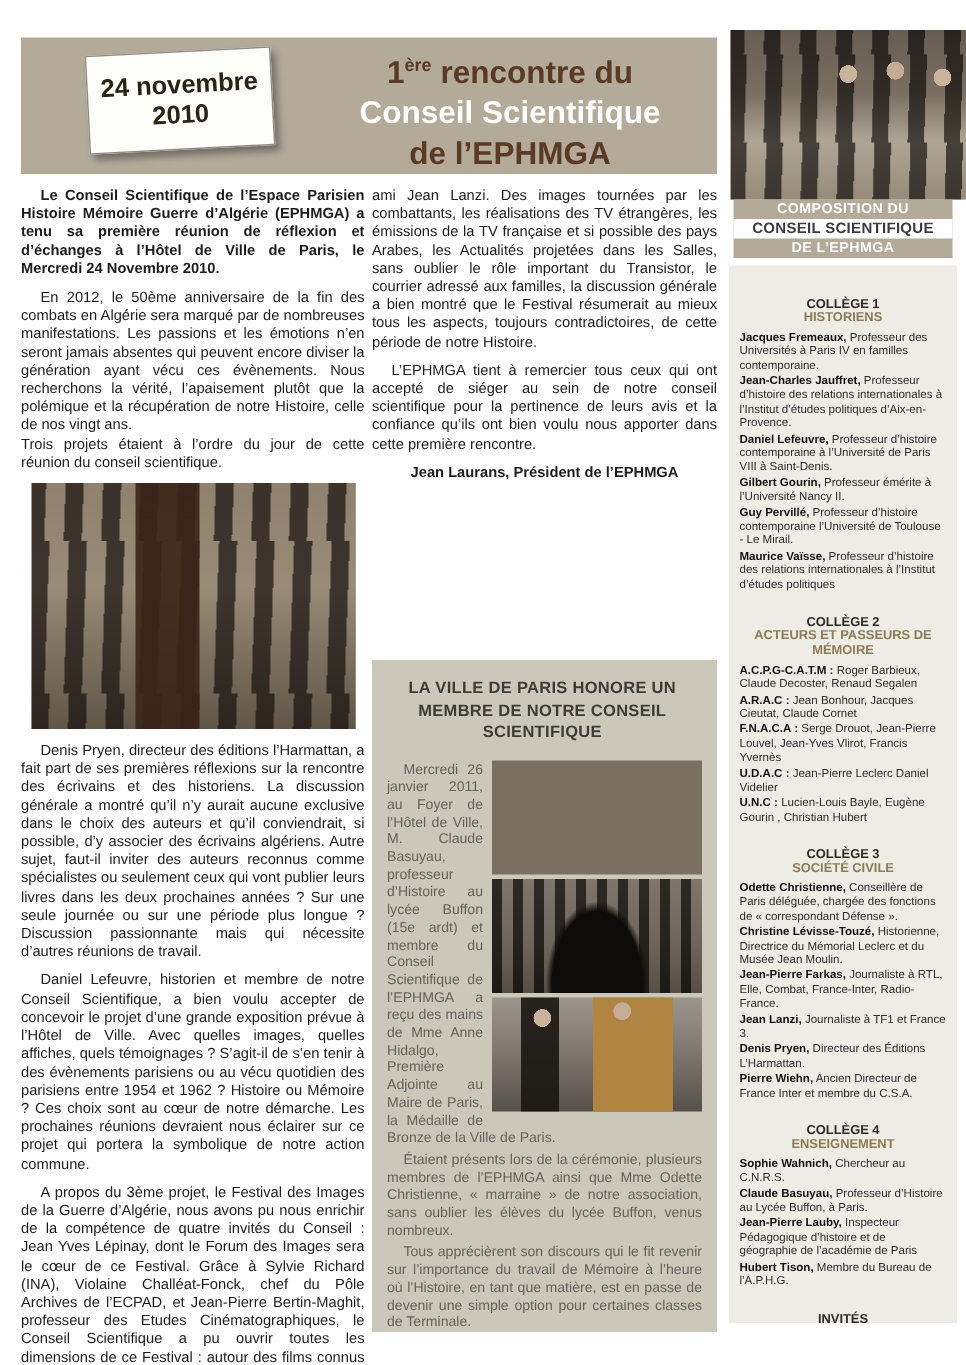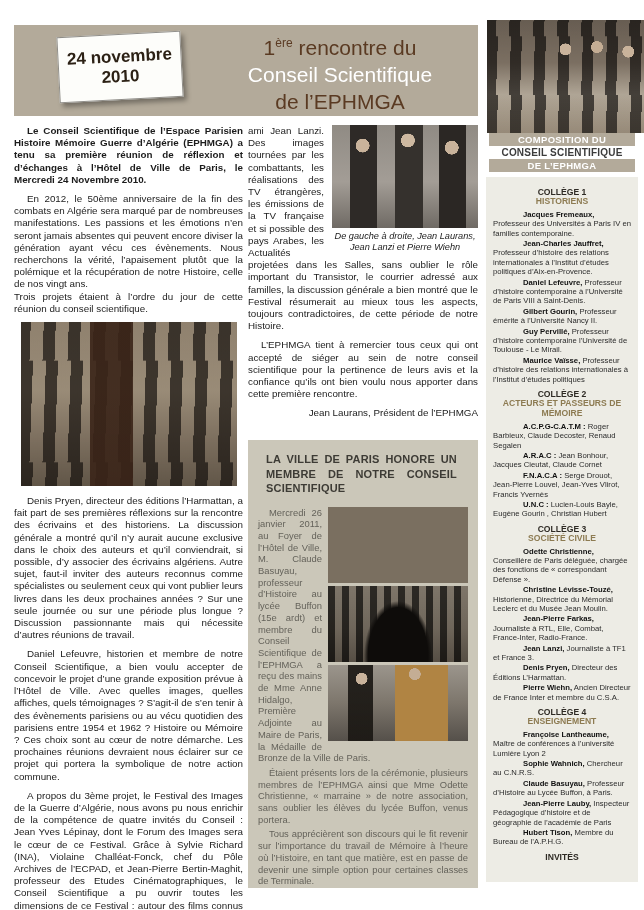--- a/index.html
+++ b/index.html
@@ -5,21 +5,21 @@
   html,body{margin:0;padding:0;background:#ffffff;}
   .page{position:relative;width:644px;height:910px;background:#ffffff;overflow:hidden;
         font-family:"Liberation Sans",sans-serif;color:#1c1c1c;}
 
   
   .header{position:absolute;left:14px;top:25px;width:464px;height:91px;background:#b3aa9a;}
   .date-box{position:absolute;left:44px;top:9px;width:122px;height:64px;background:#fdfdfa;
             border:1px solid #8f8d88;transform:rotate(-3deg);box-shadow:3px 4px 5px rgba(0,0,0,.35);
             display:flex;flex-direction:column;justify-content:center;text-align:center;
             font-weight:bold;font-size:17px;line-height:20px;color:#2c2115;}
-  .title{position:absolute;left:188px;top:5px;width:276px;text-align:center;font-weight:normal;
+  .title{position:absolute;left:188px;top:5px;width:276px;text-align:center;font-weight:bold;
          font-size:21px;line-height:27px;color:#5a3a22;}
   .title sup{font-size:12px;}
   .title .t2{color:#ffffff;}
 
   
   .photo{background-color:#7a6f60;background-repeat:no-repeat;}
   .top-right-photo{position:absolute;left:487px;top:20px;width:157px;height:113px;
     background:
       radial-gradient(circle 6px at 90% 28%, #c9b39b 97%, transparent),
       radial-gradient(circle 6px at 70% 24%, #c4ad94 97%, transparent),
@@ -72,42 +72,42 @@
 
   
   .sidebar-label{position:absolute;left:489px;top:133px;width:146px;height:39px;background:#b3aa9a;
                  text-align:center;font-weight:bold;}
   .sidebar-label .sl1,.sidebar-label .sl3{color:#ffffff;font-size:9.5px;line-height:13px;letter-spacing:.3px;}
   .sidebar-label .sl2{background:#ffffff;color:#3c3c3c;font-size:10px;line-height:13px;letter-spacing:.2px;}
   .sidebar{position:absolute;left:486px;top:177px;width:152px;height:705px;background:#edece5;
            box-sizing:border-box;padding:5px 7px;overflow:hidden;
            font-size:7.7px;line-height:9.4px;color:#2b2b2b;}
   .college{margin-bottom:4px;}
-  .college-title{text-align:center;font-weight:bold;font-size:8.6px;line-height:10px;color:#2e2a24;margin-top:5px;}
+  .college-title{text-align:center;font-weight:bold;font-size:8.6px;line-height:10px;color:#2e2a24;margin-top:15px;}
   .college-sub{text-align:center;font-weight:bold;font-size:8.6px;line-height:9.8px;color:#8d7b52;margin-bottom:3px;}
   .member{margin:0 0 1px 0;}
-  .member b{color:#111;margin-left:30px;}
+  .member b{color:#111;}
 
   
   .col{position:absolute;top:125px;text-align:justify;font-size:9.8px;line-height:12.2px;}
   .col1{left:14px;width:229px;}
   .col2{left:248px;width:230px;height:312px;overflow:hidden;}
   .col p{margin:0 0 7px 0;text-indent:13px;}
   .col p.tight{margin-bottom:0;}
   .col p.noindent{text-indent:0;}
   .lead{font-weight:bold;}
   .figure{float:right;width:146px;margin:0 0 4px 8px;}
   .caption{font-style:italic;font-size:9.2px;line-height:11px;text-align:center;margin-top:3px;color:#222;}
-  .signature{text-align:right;font-weight:normal;text-indent:0 !important;margin-top:10px;}
+  .signature{text-align:center;font-weight:bold;text-indent:0 !important;margin-top:10px;}
 
   
   .honor-box{position:absolute;left:248px;top:440px;width:230px;height:448px;background:#cbc7b9;
              box-sizing:border-box;padding:9px 10px;overflow:hidden;
              font-size:9.4px;line-height:11.7px;color:#64625a;text-align:justify;}
-  .hb-title{font-weight:bold;font-size:11px;line-height:14.5px;color:#3d3b35;
+  .hb-title{font-weight:bold;font-size:11px;line-height:14.5px;color:#3d3b35;text-align:center;
             margin:3px 11px 11px 8px;letter-spacing:.2px;}
   .hb-photos{float:right;width:140px;margin:0 0 3px 6px;}
   .honor-box p{margin:0 0 3px 0;text-indent:11px;}
 </style>
 </head>
 <body>
 
 <div class="page">
 
   <div class="header">
@@ -147,20 +147,21 @@
     </div>
 
     <div class="college">
       <div class="college-title">COLLÈGE 2</div>
       <div class="college-sub">ACTEURS ET PASSEURS DE MÉMOIRE</div>
       <div>
 
       <p class="member"><b>A.C.P.G-C.A.T.M :</b> <span>Roger Barbieux, Claude Decoster, Renaud Segalen</span></p>
           <p class="member"><b>A.R.A.C :</b> <span>Jean Bonhour, Jacques Cieutat, Claude Cornet</span></p>
           <p class="member"><b>F.N.A.C.A :</b> <span>Serge Drouot, Jean-Pierre Louvel, Jean-Yves Vlirot, Francis Yvernès</span></p>
+          <p class="member"><b>U.D.A.C :</b> <span>Jean-Pierre Leclerc Daniel Videlier</span></p>
           <p class="member"><b>U.N.C :</b> <span>Lucien-Louis Bayle, Eugène Gourin , Christian Hubert</span></p>
         </div>
     </div>
 
     <div class="college">
       <div class="college-title">COLLÈGE 3</div>
       <div class="college-sub">SOCIÉTÉ CIVILE</div>
       <div>
 
       <p class="member"><b>Odette Christienne,</b> <span>Conseillère de Paris déléguée, chargée des fonctions de « correspondant Défense ».</span></p>
@@ -170,21 +171,20 @@
           <p class="member"><b>Denis Pryen,</b> <span>Directeur des Éditions L’Harmattan.</span></p>
           <p class="member"><b>Pierre Wiehn,</b> <span>Ancien Directeur de France Inter et membre du C.S.A.</span></p>
         </div>
     </div>
 
     <div class="college">
       <div class="college-title">COLLÈGE 4</div>
       <div class="college-sub">ENSEIGNEMENT</div>
       <div>
 
-      <p class="member"><b>Françoise Lantheaume,</b> <span>Maître de conférences à l’université Lumière Lyon 2</span></p>
           <p class="member"><b>Sophie Wahnich,</b> <span>Chercheur au C.N.R.S.</span></p>
           <p class="member"><b>Claude Basuyau,</b> <span>Professeur d’Histoire au Lycée Buffon, à Paris.</span></p>
           <p class="member"><b>Jean-Pierre Lauby,</b> <span>Inspecteur Pédagogique d’histoire et de géographie de l’académie de Paris</span></p>
           <p class="member"><b>Hubert Tison,</b> <span>Membre du Bureau de l’A.P.H.G.</span></p>
         </div>
     </div>
 
     <div class="college">
       <div class="college-title">INVITÉS</div>
       <div class="college-sub"></div>
@@ -197,35 +197,31 @@
     <p class="lead">Le Conseil Scientifique de l’Espace Parisien Histoire Mémoire Guerre d’Algérie (EPHMGA) a tenu sa première réunion de réflexion et d’échanges à l’Hôtel de Ville de Paris, le Mercredi 24 Novembre 2010.</p>
     <p class="tight">En 2012, le 50ème anniversaire de la fin des combats en Algérie sera marqué par de nombreuses manifestations. Les passions et les émotions n’en seront jamais absentes qui peuvent encore diviser la génération ayant vécu ces évènements. Nous recherchons la vérité, l’apaisement plutôt que la polémique et la récupération de notre Histoire, celle de nos vingt ans.</p>
     <p class="noindent">Trois projets étaient à l’ordre du jour de cette réunion du conseil scientifique.</p>
     <div class="photo col1-photo"></div>
     <p>Denis Pryen, directeur des éditions l’Harmattan, a fait part de ses premières réflexions sur la rencontre des écrivains et des historiens. La discussion générale a montré qu’il n’y aurait aucune exclusive dans le choix des auteurs et qu’il conviendrait, si possible, d’y associer des écrivains algériens. Autre sujet, faut-il inviter des auteurs reconnus comme spécialistes ou seulement ceux qui vont publier leurs livres dans les deux prochaines années ? Sur une seule journée ou sur une période plus longue ? Discussion passionnante mais qui nécessite d’autres réunions de travail.</p>
     <p>Daniel Lefeuvre, historien et membre de notre Conseil Scientifique, a bien voulu accepter de concevoir le projet d’une grande exposition prévue à l’Hôtel de Ville. Avec quelles images, quelles affiches, quels témoignages ? S’agit-il de s’en tenir à des évènements parisiens ou au vécu quotidien des parisiens entre 1954 et 1962 ? Histoire ou Mémoire ? Ces choix sont au cœur de notre démarche. Les prochaines réunions devraient nous éclairer sur ce projet qui portera la symbolique de notre action commune.</p>
     <p>A propos du 3ème projet, le Festival des Images de la Guerre d’Algérie, nous avons pu nous enrichir de la compétence de quatre invités du Conseil : Jean Yves Lépinay, dont le Forum des Images sera le cœur de ce Festival. Grâce à Sylvie Richard (INA), Violaine Challéat-Fonck, chef du Pôle Archives de l’ECPAD, et Jean-Pierre Bertin-Maghit, professeur des Etudes Cinématographiques, le Conseil Scientifique a pu ouvrir toutes les dimensions de ce Festival : autour des films connus du grand public, il faudrait concevoir une première partie plus documentaire suggère notre</p>
   </div>
 
   <div class="col col2">
-    <div class="figure">
-      <div class="photo trio-photo"></div>
-      <div class="caption">De gauche à droite, Jean Laurans, Jean Lanzi et Pierre Wiehn</div>
-    </div>
     <p class="noindent">ami Jean Lanzi. Des images tournées par les combattants, les réalisations des TV étrangères, les émissions de la TV française et si possible des pays Arabes, les Actualités projetées dans les Salles, sans oublier le rôle important du Transistor, le courrier adressé aux familles, la discussion générale a bien montré que le Festival résumerait au mieux tous les aspects, toujours contradictoires, de cette période de notre Histoire.</p>
     <p>L’EPHMGA tient à remercier tous ceux qui ont accepté de siéger au sein de notre conseil scientifique pour la pertinence de leurs avis et la confiance qu’ils ont bien voulu nous apporter dans cette première rencontre.</p>
     <p class="signature">Jean Laurans, Président de l’EPHMGA</p>
   </div>
 
   <div class="honor-box">
     <div class="hb-title">LA VILLE DE PARIS HONORE UN MEMBRE DE NOTRE CONSEIL SCIENTIFIQUE</div>
     <div class="hb-photos">
       <div class="photo hb-photo hb-photo-1"></div>
       <div class="photo hb-photo hb-photo-2"></div>
       <div class="photo hb-photo hb-photo-3"></div>
     </div>
     <p>Mercredi 26 janvier 2011, au Foyer de l’Hôtel de Ville, M. Claude Basuyau, professeur d’Histoire au lycée Buffon (15e ardt) et membre du Conseil Scientifique de l’EPHMGA a reçu des mains de Mme Anne Hidalgo, Première Adjointe au Maire de Paris, la Médaille de Bronze de la Ville de Paris.</p>
-    <p>Étaient présents lors de la cérémonie, plusieurs membres de l’EPHMGA ainsi que Mme Odette Christienne, « marraine » de notre association, sans oublier les élèves du lycée Buffon, venus portera.</p>
+    <p>Étaient présents lors de la cérémonie, plusieurs membres de l’EPHMGA ainsi que Mme Odette Christienne, « marraine » de notre association, sans oublier les élèves du lycée Buffon, venus nombreux.</p>
     <p>Tous apprécièrent son discours qui le fit revenir sur l’importance du travail de Mémoire à l’heure où l’Histoire, en tant que matière, est en passe de devenir une simple option pour certaines classes de Terminale.</p>
 
   </div>
 
 </div>
 
 </body></html>

